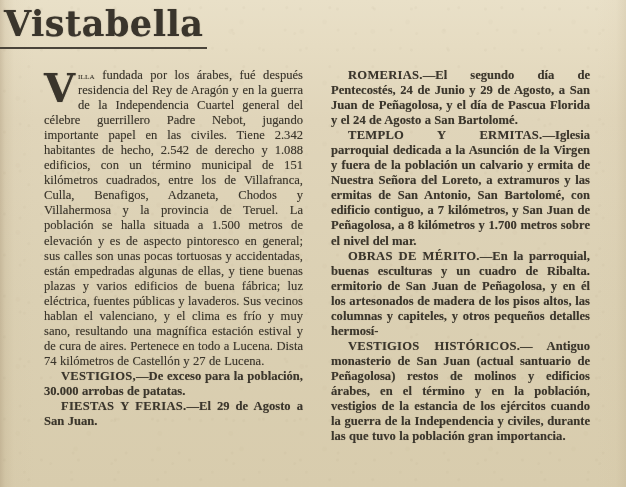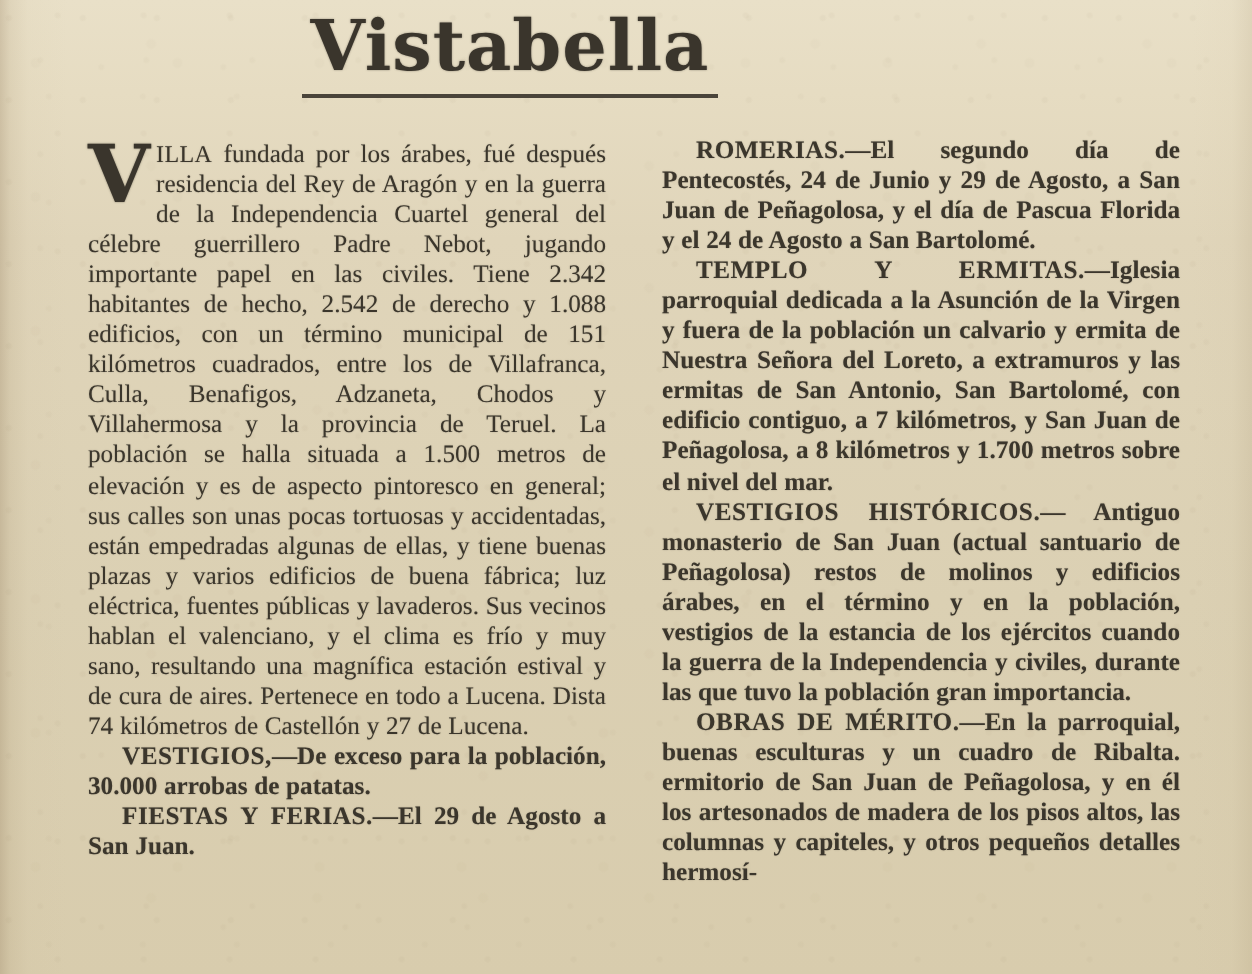--- a/index.html
+++ b/index.html
@@ -55,21 +55,20 @@
       radial-gradient(circle at 91% 36%, rgba(140,120,88,.06) 0 2px, transparent 3px);
     background-size: 37px 41px, 53px 47px, 43px 59px, 61px 43px, 47px 53px, 71px 67px, 83px 61px;
   }
 
   
   #masthead {
     position: absolute;
     top: 4px;
     left: 0;
     width: 510px;
-    text-align: center;
   }
   #title {
     display: inline-block;
     font-family: "DejaVu Serif", "Liberation Serif", serif;
     font-weight: 700;
     font-size: 35px;
     line-height: 40px;
     letter-spacing: 0.5px;
     color: #3a352c;
     padding: 0 4px 3px 4px;
@@ -113,21 +112,21 @@
     font-family: "DejaVu Serif", "Liberation Serif", serif;
     font-weight: 700;
     font-size: 40px;
     line-height: 36px;
     color: #3a352c;
     margin: 2px 3px -2px 0;
     text-shadow: 0 0 1px rgba(58,53,44,.6);
   }
   .smallcaps {
     font-variant: small-caps;
-    font-size: 17px;
+    font-size: 10px;
     letter-spacing: .2px;
   }
   .section-head {
     letter-spacing: .25px;
   }
   .firstline {
     
   }
 </style>
 </head>
@@ -152,20 +151,20 @@
       <p class="para-indent"><span class="section-head">FIESTAS Y FERIAS.</span><span>—</span><span>El 29 de Agosto a San Juan.</span></p>
 
     </div>
 
     <div class="col">
 
       <p class="para-indent"><span class="section-head">ROMERIAS.</span><span>—</span><span>El segundo día de Pentecostés, 24 de Junio y 29 de Agosto, a San Juan de Peñagolosa, y el día de Pascua Florida y el 24 de Agosto a San Bartolomé.</span></p>
 
       <p class="para-indent"><span class="section-head">TEMPLO Y ERMITAS.</span><span>—</span><span>Iglesia parroquial dedicada a la Asunción de la Virgen y fuera de la población un calvario y ermita de Nuestra Señora del Loreto, a extramuros y las ermitas de San Antonio, San Bartolomé, con edificio contiguo, a 7 kilómetros, y San Juan de Peñagolosa, a 8 kilómetros y 1.700 metros sobre el nivel del mar.</span></p>
 
+      <p class="para-indent"><span class="section-head">OBRAS DE MÉRITO.</span><span>—</span><span>En la parroquial, buenas esculturas y un cuadro de Ribalta. ermitorio de San Juan de Peñagolosa, y en él los artesonados de madera de los pisos altos, las columnas y capiteles, y otros pequeños detalles hermosí-</span></p>
+
       <p class="para-indent"><span class="section-head">VESTIGIOS HISTÓRICOS.</span><span>— </span><span>Antiguo monasterio de San Juan (actual santuario de Peñagolosa) restos de molinos y edificios árabes, en el término y en la población, vestigios de la estancia de los ejércitos cuando la guerra de la Independencia y civiles, durante las que tuvo la población gran importancia.</span></p>
-
-      <p class="para-indent"><span class="section-head">OBRAS DE MÉRITO.</span><span>—</span><span>En la parroquial, buenas esculturas y un cuadro de Ribalta. ermitorio de San Juan de Peñagolosa, y en él los artesonados de madera de los pisos altos, las columnas y capiteles, y otros pequeños detalles hermosí-</span></p>
 
     </div>
 
   </div>
 </div>
 
 </body></html>

